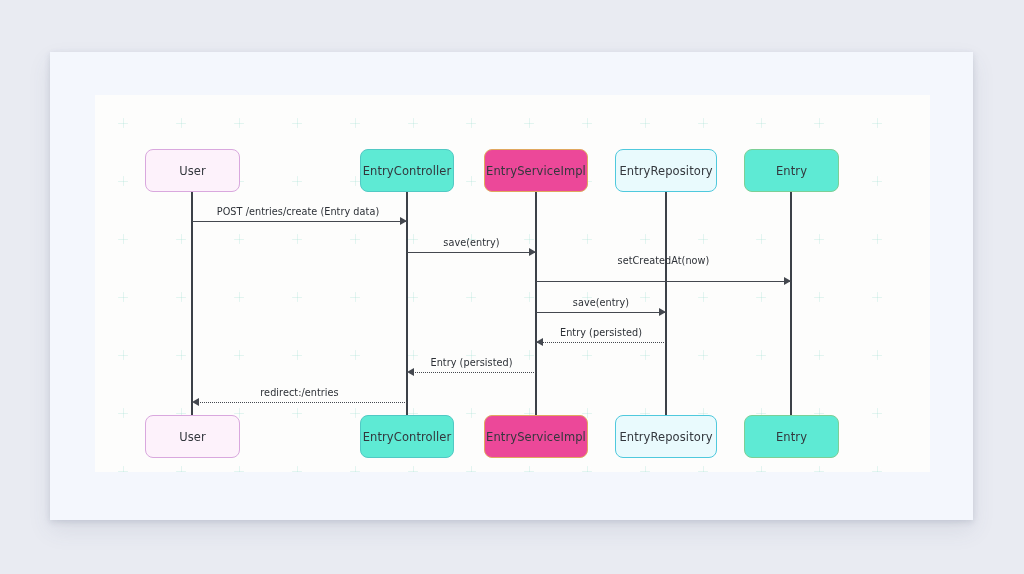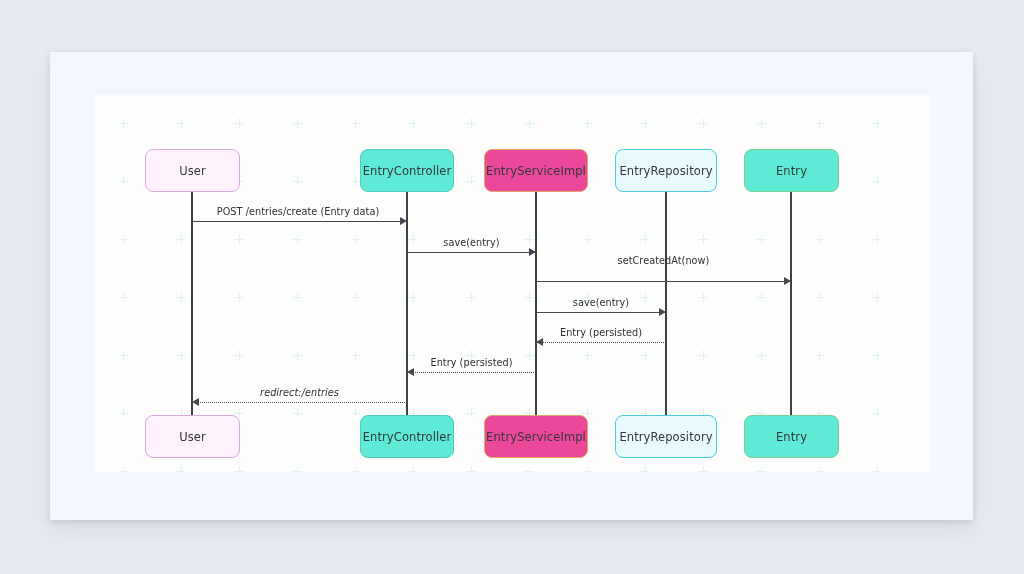--- a/index.html
+++ b/index.html
@@ -162,21 +162,21 @@
           <div class="arrow-head right" style="top: 213.4px; left: 564px;"></div>
           <div class="msg-label" style="left: 506px; top: 202px;">save(entry)</div>
           <div class="msg-line dotted" style="left: 441px; top: 247px; width: 130px;"></div>
           <div class="arrow-head left" style="top: 243.4px; left: 441px;"></div>
           <div class="msg-label" style="left: 506px; top: 232px;">Entry (persisted)</div>
           <div class="msg-line dotted" style="left: 312px; top: 277px; width: 129px;"></div>
           <div class="arrow-head left" style="top: 273.4px; left: 312px;"></div>
           <div class="msg-label" style="left: 376.5px; top: 262px;">Entry (persisted)</div>
           <div class="msg-line dotted" style="left: 97px; top: 307px; width: 215px;"></div>
           <div class="arrow-head left" style="top: 303.4px; left: 97px;"></div>
-          <div class="msg-label" style="left: 204.5px; top: 292px; font-style: italic;">redirect:/entries</div>
+          <div class="msg-label" style="left: 204.5px; top: 292px;">redirect:/entries</div>
         </div>
       <div class="layer" id="actors-top">
           <div class="actor user" style="left: 50px; top: 54px; width: 95px;">
             <span>User</span>
           </div>
           <div class="actor controller" style="left: 265px; top: 54px; width: 94px;">
             <span>EntryController</span>
           </div>
           <div class="actor service" style="left: 389px; top: 54px; width: 104px;">
             <span>EntryServiceImpl</span>

